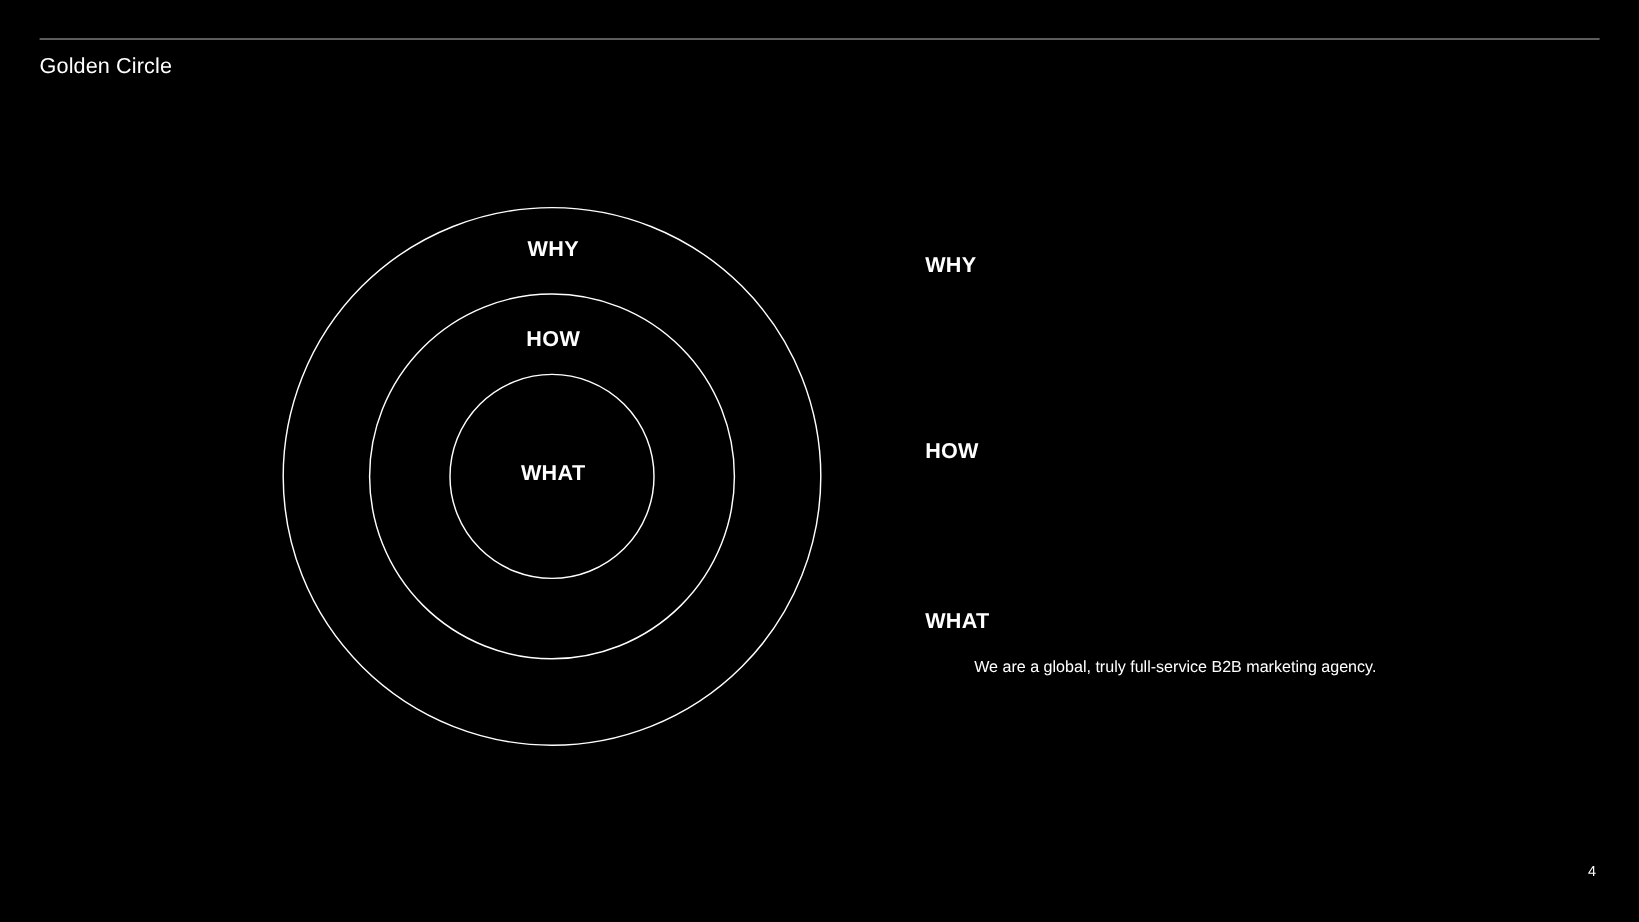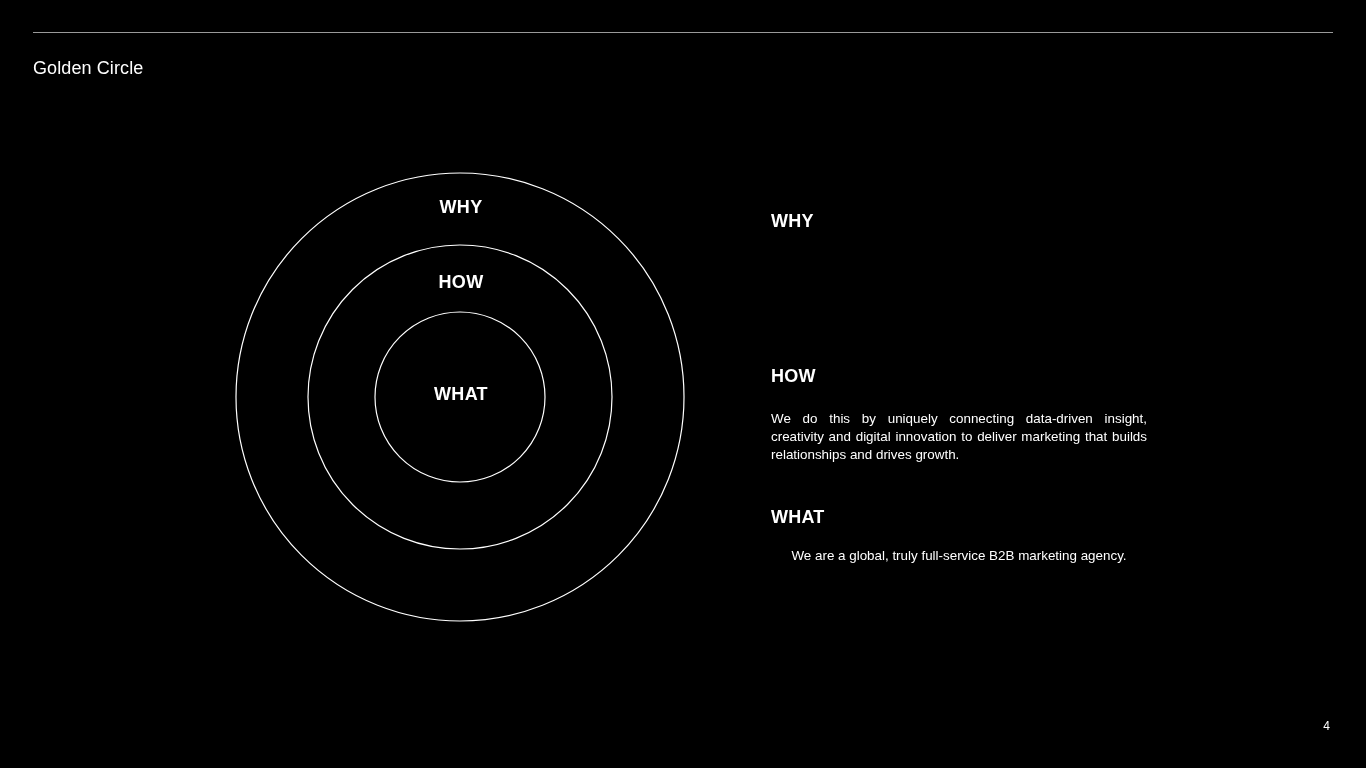--- a/index.html
+++ b/index.html
@@ -19,21 +19,21 @@
       position: absolute;
       left: 33px;
       top: 32px;
       width: 1300px;
       height: 1px;
       background: #9a9a9a;
     }
     .slide-title {
       position: absolute;
       left: 33px;
-      top: 58px;
+      top: 45px;
       font-size: 18px;
       font-weight: 400;
       color: #ffffff;
       letter-spacing: 0.1px;
     }
     .diagram {
       position: absolute;
       left: 0;
       top: 0;
       width: 1366px;
@@ -69,21 +69,21 @@
       font-size: 13.4px;
       line-height: 18px;
       color: #ffffff;
       text-align: justify;
     }
     .block-why  { top: 211px; }
     .block-why .desc-body  { margin-top: 23px; }
     .block-how  { top: 366px; }
     .block-how .desc-body  { margin-top: 23px; }
     .block-what { top: 507px; }
-    .block-what .desc-body { margin-top: 19px; text-align: center; }
+    .block-what .desc-body { margin-top: 19px; text-align: right; }
 
     .page-number {
       position: absolute;
       right: 36px;
       top: 719px;
       font-size: 12px;
       color: #ffffff;
     }
   </style>
 </head>
@@ -102,21 +102,20 @@
   <div class="ring-label label-how">HOW</div>
   <div class="ring-label label-what">WHAT</div>
 </div>
 
 <div class="desc-block block-why">
   <h3 class="desc-heading">WHY</h3>
 </div>
 
 <div class="desc-block block-how">
   <h3 class="desc-heading">HOW</h3>
-  <p class="desc-body">We do this by uniquely connecting data-driven insight, creativity and digital innovation to deliver marketing that builds relationships and drives growth.</p>
 </div>
 
 <div class="desc-block block-what">
   <h3 class="desc-heading">WHAT</h3>
   <p class="desc-body">We are a global, truly full-service B2B marketing agency.</p>
 </div>
 
 <div class="page-number">4</div>
 
 </body></html>

